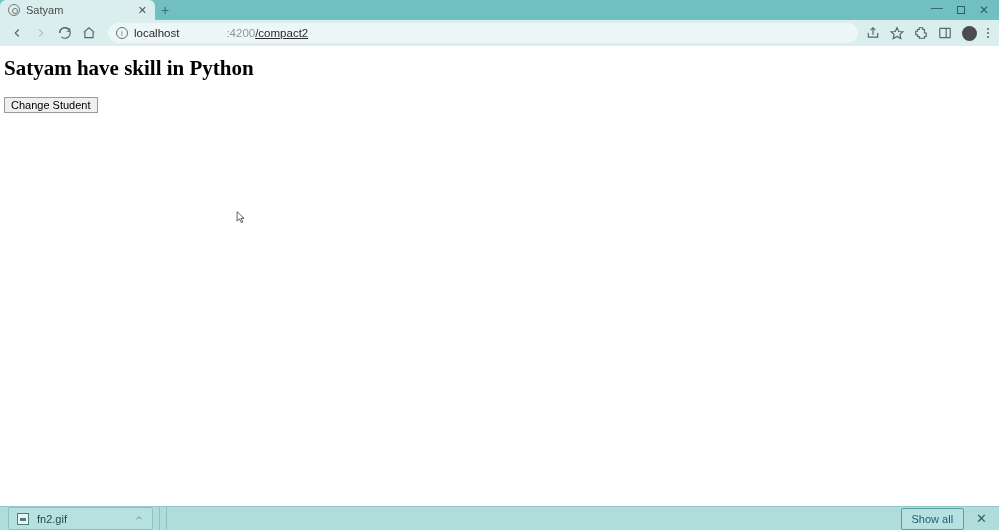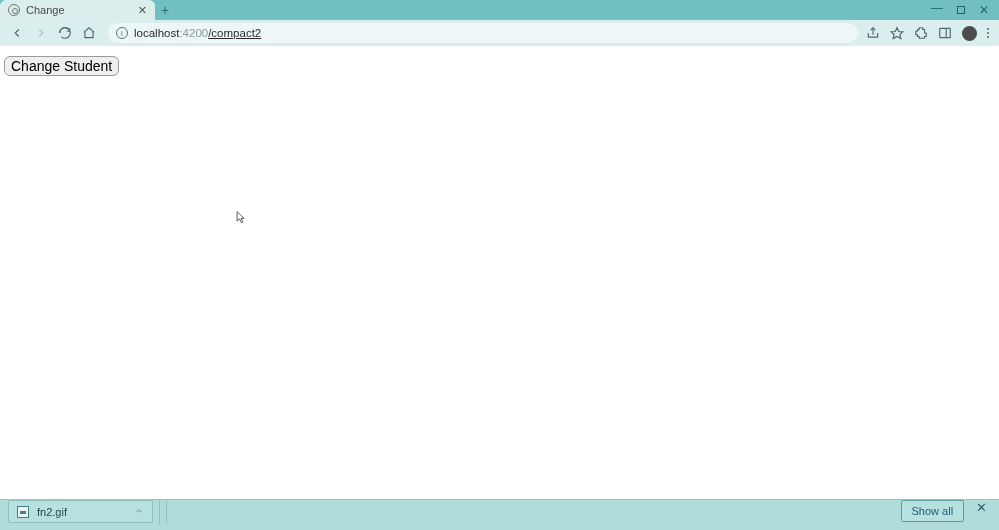--- a/index.html
+++ b/index.html
@@ -91,21 +91,21 @@
     font-size:11.5px;
     color:#3b3b3b;
     gap:6px;
   }
   .omnibox .info-icon {
     width:12px; height:12px; border:1px solid #5a7576; border-radius:50%;
     display:flex; align-items:center; justify-content:center;
     font-size:8px; color:#5a7576; flex-shrink:0;
   }
   .omnibox .url-host { color:#2a2a2a; }
-  .omnibox .url-port { color:#8a9a9a; }
+  .omnibox .url-port { color:#8a9a9a;margin-left:47px; }
   .omnibox .url-path { color:#2a2a2a;text-decoration:underline; }
 
   .right-icons { display:flex; align-items:center; gap:10px; padding-right:4px; color:#52696a; }
   .right-icons span, .right-icons div { cursor:pointer; display:flex; align-items:center; justify-content:center; }
   .right-icons svg { width:14px; height:14px; fill:none; stroke:currentColor; stroke-width:2; }
   .avatar { width:15px; height:15px; border-radius:50%; background:#4c4c4c; }
   .kebab { display:flex; flex-direction:column; gap:2px; }
   .kebab i { width:2px; height:2px; background:#52696a; border-radius:50%; display:block; }
 
   
@@ -117,43 +117,43 @@
   }
   .page h2 {
     margin:0 0 14px 0;
     font-family: "Times New Roman", Times, serif;
     font-weight:bold;
     font-size:21px;
     color:#000;
   }
   .page button.app-btn{
     font-family: Arial, sans-serif;
-    font-size:14px;
+    font-size:11px;
     padding:1px 6px;
     background:#efefef;
     border:1px solid #9a9a9a;
-    border-radius:6px;
+    border-radius:0;
     cursor:pointer;
   }
   .cursor {
     position:absolute;
     left:236px; top:165px;
     width:10px; height:14px;
     pointer-events:none;
   }
   .cursor svg { width:10px; height:14px; }
 
   
   .downloads {
     position:absolute; left:0; right:0; bottom:0;
-    height:31px;
+    height:24px;
     background:#b0dcdc;
     border-top:1px solid #94c7c7;
     display:flex;
-    align-items:flex-start;
+    align-items:center;
     padding:0 8px;
     gap:0;
     font-size:11px;
     color:#244849;
   }
   .dl-item {
     height:23px; width:145px;
     border:1px solid #8ec1c1;
     background:#b7e0e0;
     display:flex; align-items:center;
@@ -189,21 +189,21 @@
   .dl-close{
     color:#2c6263; font-size:13px; cursor:pointer; padding:0 4px;
   }
 </style>
 </head>
 <body>
 
 <div class="titlebar">
   <div class="tab">
     <span class="favicon"></span>
-    <span class="tab-title">Change</span>
+    <span class="tab-title">Satyam</span>
     <span class="tab-close">✕</span>
   </div>
   <div class="new-tab">+</div>
   <div class="titlebar-spacer"></div>
   <div class="win-controls">
     <span class="win-min">—</span>
     <span class="win-max"></span>
     <span class="win-close">✕</span>
   </div>
 </div>
@@ -269,20 +269,21 @@
     <div class="avatar"></div>
     <div class="kebab">
         <i></i>
         <i></i>
         <i></i>
       </div>
   </div>
 </div>
 
 <div class="page">
+  <h2>Satyam have skill in Python</h2>
   <button class="app-btn">Change Student</button>
 
   <div class="cursor">
     <svg viewBox="0 0 12 18">
         <path d="M1 1 L1 13 L4 10 L6.5 15 L8.5 14 L6 9.5 L10 9.5 Z" fill="#ffffff" stroke="#000000" stroke-width="0.8"></path>
       </svg>
   </div>
 </div>
 
 <div class="downloads">

